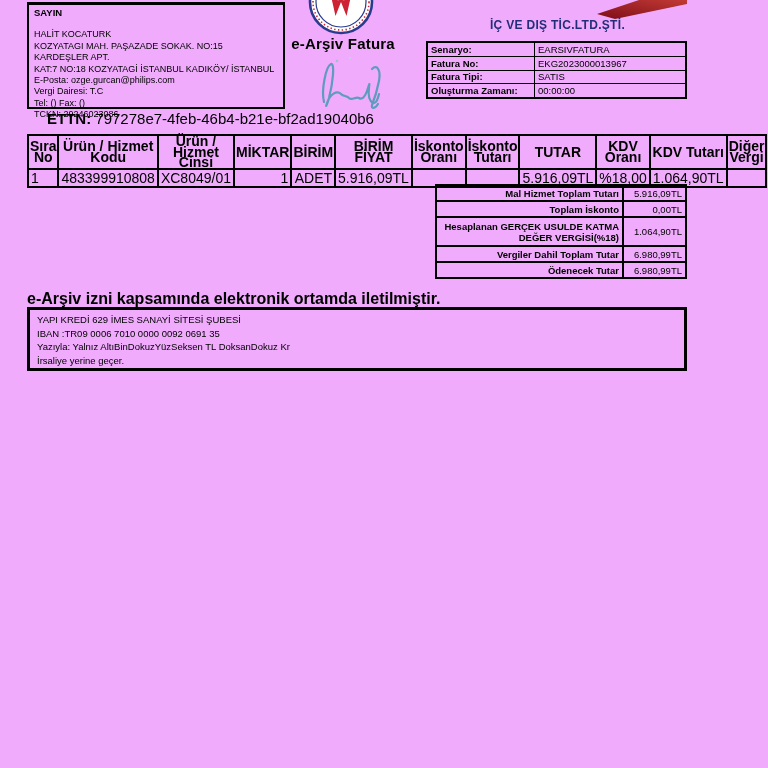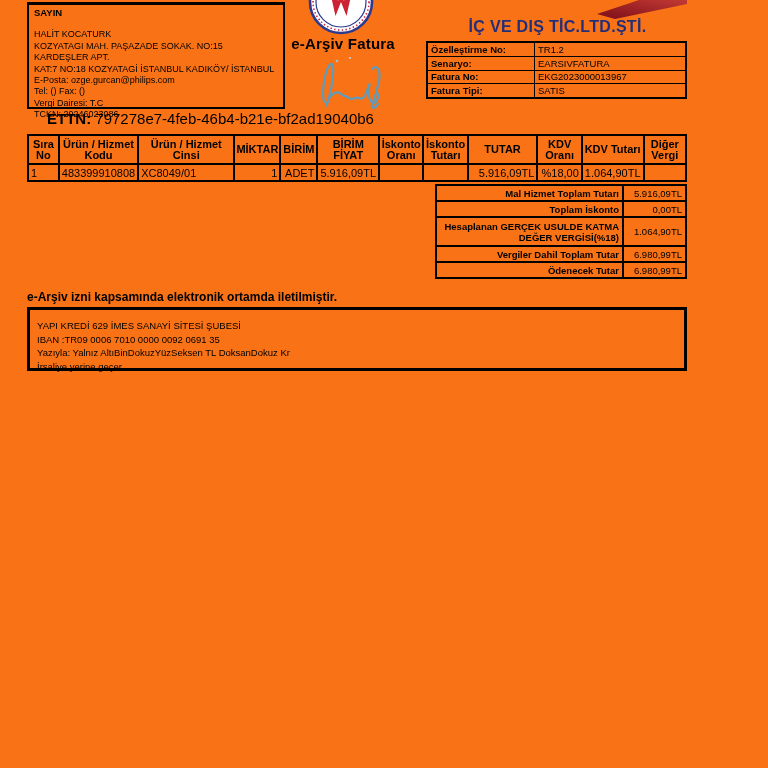--- a/index.html
+++ b/index.html
@@ -1,77 +1,77 @@
 <!DOCTYPE html>
 <html><head>
 <meta charset="utf-8">
 <style>
   * { margin:0; padding:0; box-sizing:border-box; }
   html,body { background:#ffffff; }
   body { font-family:"Liberation Sans", sans-serif; }
-  .page { position:relative; width:768px; height:768px; background:#f97316; overflow:hidden; color:#000; }
+  .page { position:relative; width:768px; height:768px; background:#f0abfc; overflow:hidden; color:#000; }
 
   
   .recipient-box { position:absolute; left:27px; top:2px; width:258px; height:107px;
     border:2px solid #000; border-top-width:3px; padding:2px 5px 0; font-size:9px; line-height:11.4px; }
   .recipient-title { font-weight:bold; font-size:9.5px; margin-bottom:11px; }
 
   .ettn-line { position:absolute; left:27px; top:110px; font-size:15px;padding-left:20px; }
   .ettn-line .lbl { font-weight:bold; }
 
   
   .seal { position:absolute; left:308px; top:-31px; }
   .doc-type { position:absolute; left:276px; top:35px; width:134px; text-align:center;
     font-weight:bold; font-size:15px; letter-spacing:.2px; }
   .signature { position:absolute; left:310px; top:52px; }
 
   
   .swoosh { position:absolute; left:597px; top:0; }
   .company-name { position:absolute; left:428px; top:18px; width:259px; text-align:center;
-    font-weight:bold; font-size:16px; color:#232e78; letter-spacing:.3px; white-space:nowrap; }
+    font-weight:bold; font-size:12px; color:#232e78; letter-spacing:.3px; white-space:nowrap; }
 
   
   .invoice-info { position:absolute; left:427px; top:42px; width:259px; border-collapse:collapse;
     font-size:9.5px; }
   .invoice-info td { border:1px solid #000; height:13.8px; padding:0 3px; white-space:nowrap; }
   .invoice-info td.lbl { font-weight:bold; width:107px; }
   .invoice-info { outline:1px solid #000; }
 
   
-  .items { position:absolute; left:27px; top:134px; width:660px; border-collapse:collapse; font-size:11px; }
+  .items { position:absolute; left:27px; top:134px; width:660px; border-collapse:collapse; font-size:14px; }
   .items th { border:2px solid #000; font-weight:bold; text-align:center; vertical-align:middle;
     height:29px; padding:0 1px; line-height:10.5px; }
   .items td { border:2px solid #000; height:17px; padding:0 2px; vertical-align:middle; white-space:nowrap; }
   .items td.num { text-align:right; }
 
   
   .totals { position:absolute; left:435px; top:184px; width:252px; border-collapse:collapse; font-size:9.5px; }
   .totals td { border:2px solid #000; padding:1px 3px; text-align:right; vertical-align:middle; }
   .totals td.lbl { font-weight:bold; line-height:11px; width:187px; }
   .totals tr { height:16px; }
   .totals tr.tall { height:29px; }
 
-  .notice { position:absolute; left:27px; top:290px; font-size:12px; font-weight:bold; }
+  .notice { position:absolute; left:27px; top:290px; font-size:16px; font-weight:bold; }
 
   .bank-box { position:absolute; left:27px; top:307px; width:660px; height:64px;
-    border:3px solid #000; padding:9px 7px; font-size:9.5px; line-height:13.6px; }
+    border:3px solid #000; padding:3px 7px; font-size:9.5px; line-height:13.6px; }
 </style>
 </head>
 <body>
 
 <div class="page">
 
   <div class="recipient-box">
     <div class="recipient-title">SAYIN</div>
     <div>HALİT KOCATURK</div>
     <div>KOZYATAGI MAH. PAŞAZADE SOKAK. NO:15 KARDEŞLER APT.</div>
     <div>KAT:7 NO:18 KOZYATAGİ İSTANBUL  KADIKÖY/ İSTANBUL</div>
     <div>E-Posta: ozge.gurcan@philips.com</div>
+    <div>Vergi Dairesi: T.C</div>
     <div>Tel: () Fax: ()</div>
-    <div>Vergi Dairesi: T.C</div>
     <div>TCKN: 29246023086</div>
   </div>
 
   <div class="ettn-line">
     <span class="lbl">ETTN:</span>
     <span>797278e7-4feb-46b4-b21e-bf2ad19040b6</span>
   </div>
 
   <svg class="seal" width="66" height="66" viewBox="0 0 66 66">
     <circle cx="33" cy="33" r="31" fill="#ffffff" stroke="#2b3a8f" stroke-width="2.6"></circle>
@@ -97,34 +97,34 @@
       </linearGradient>
     </defs>
     <polygon points="0,14 42,0 90,0 90,4 18,19" fill="url(#sw)"></polygon>
   </svg>
 
   <div class="company-name">İÇ VE DIŞ TİC.LTD.ŞTİ.</div>
 
   <table class="invoice-info">
     <tbody>
       <tr>
-        <td class="lbl">Özelleştirme No:</td>
-        <td>TR1.2</td>
-      </tr>
-      <tr>
         <td class="lbl">Senaryo:</td>
         <td>EARSIVFATURA</td>
       </tr>
       <tr>
         <td class="lbl">Fatura No:</td>
         <td>EKG2023000013967</td>
       </tr>
       <tr>
         <td class="lbl">Fatura Tipi:</td>
         <td>SATIS</td>
+      </tr>
+      <tr>
+        <td class="lbl">Oluşturma Zamanı:</td>
+        <td>00:00:00</td>
       </tr>
     </tbody>
   </table>
 
   <table class="items">
     <colgroup>
       <col style="width:34px">
         <col style="width:72px">
         <col style="width:115px">
         <col style="width:40px">

